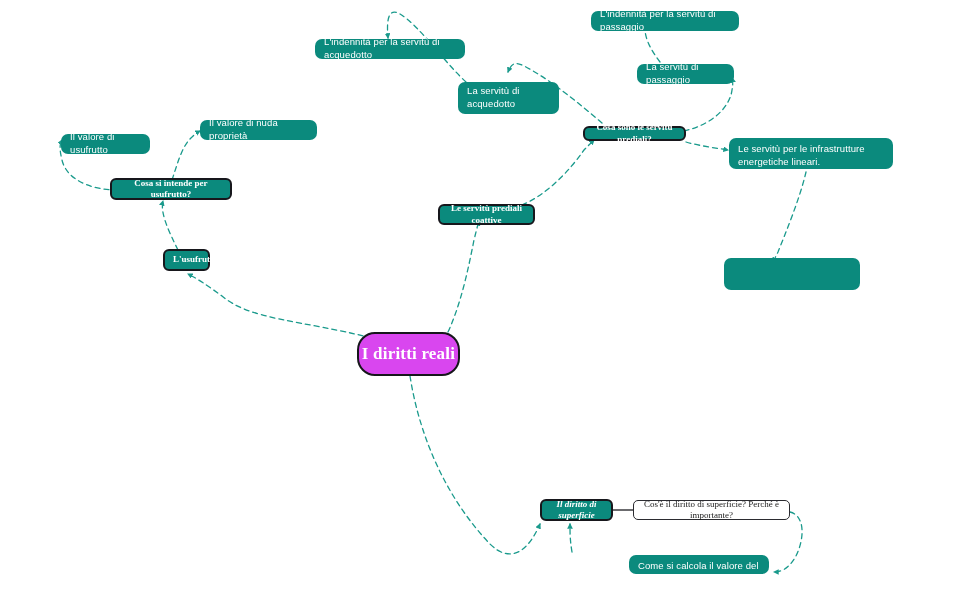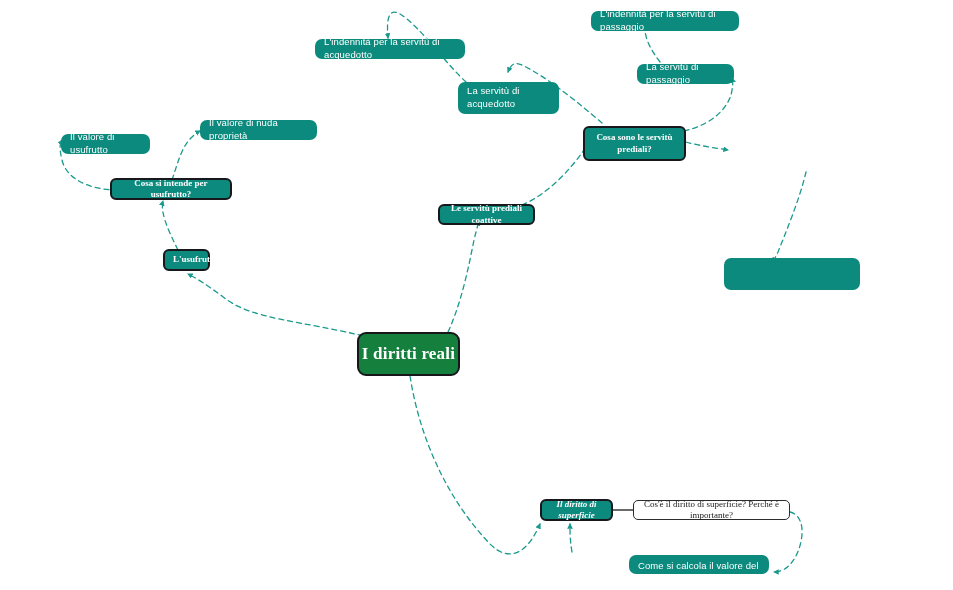--- a/index.html
+++ b/index.html
@@ -65,23 +65,23 @@
     border-radius: 5px;
     padding: 4px 8px;
     font-family: "Liberation Serif", serif;
     font-size: 9px;
     line-height: 1.25;
     justify-content: center;
     text-align: center;
   }
   
   .node.root {
-    background: #15803d;
+    background: #d946ef;
     border: 2px solid #16161b;
-    border-radius: 9px;
+    border-radius: 18px;
     color: #ffffff;
     font-family: "Liberation Serif", serif;
     font-weight: bold;
     font-size: 17px;
     justify-content: center;
     text-align: center;
     letter-spacing: 0.2px;
   }
   
   .node.blank {
@@ -156,40 +156,43 @@
   </div>
 
   <div class="node pill" style="left:200px; top:120px; width:117px; height:20px;">
     <span class="txt">Il valore di nuda proprietà</span>
   </div>
 
   <div class="node framed" style="left:438px; top:204px; width:97px; height:21px;">
     <span class="txt">Le servitù prediali coattive</span>
   </div>
 
-  <div class="node framed" style="left:583px; top:126px; width:103px; height:35px;">
+  <div class="node framed" style="left:583px; top:126px; width:103px; height:15px;">
     <span class="txt">Cosa sono le servitù prediali?</span>
   </div>
 
   <div class="node pill" style="left:458px; top:82px; width:101px; height:32px;">
     <span class="txt">La servitù di acquedotto</span>
   </div>
 
   <div class="node pill" style="left:315px; top:39px; width:150px; height:20px;">
     <span class="txt">L'indennità per la servitù di acquedotto</span>
   </div>
 
   <div class="node pill" style="left:637px; top:64px; width:97px; height:20px;">
     <span class="txt">La servitù di passaggio</span>
   </div>
 
   <div class="node pill" style="left:591px; top:11px; width:148px; height:20px;">
     <span class="txt">L'indennità per la servitù di passaggio</span>
   </div>
 
+  <div class="node pill" style="left:729px; top:138px; width:164px; height:31px; align-items:flex-start;">
+    <span class="txt">Le servitù per le infrastrutture energetiche lineari.</span>
+  </div>
 
   <div class="node pill blank" style="left:724px; top:258px; width:136px; height:32px;">
     <span class="txt"></span>
   </div>
 
   <div class="node framed" style="left:540px; top:499px; width:73px; height:22px;font-style:italic;">
     <span class="txt">Il diritto di superficie</span>
   </div>
 
   <div class="node card" style="left:633px; top:500px; width:157px; height:20px;">

